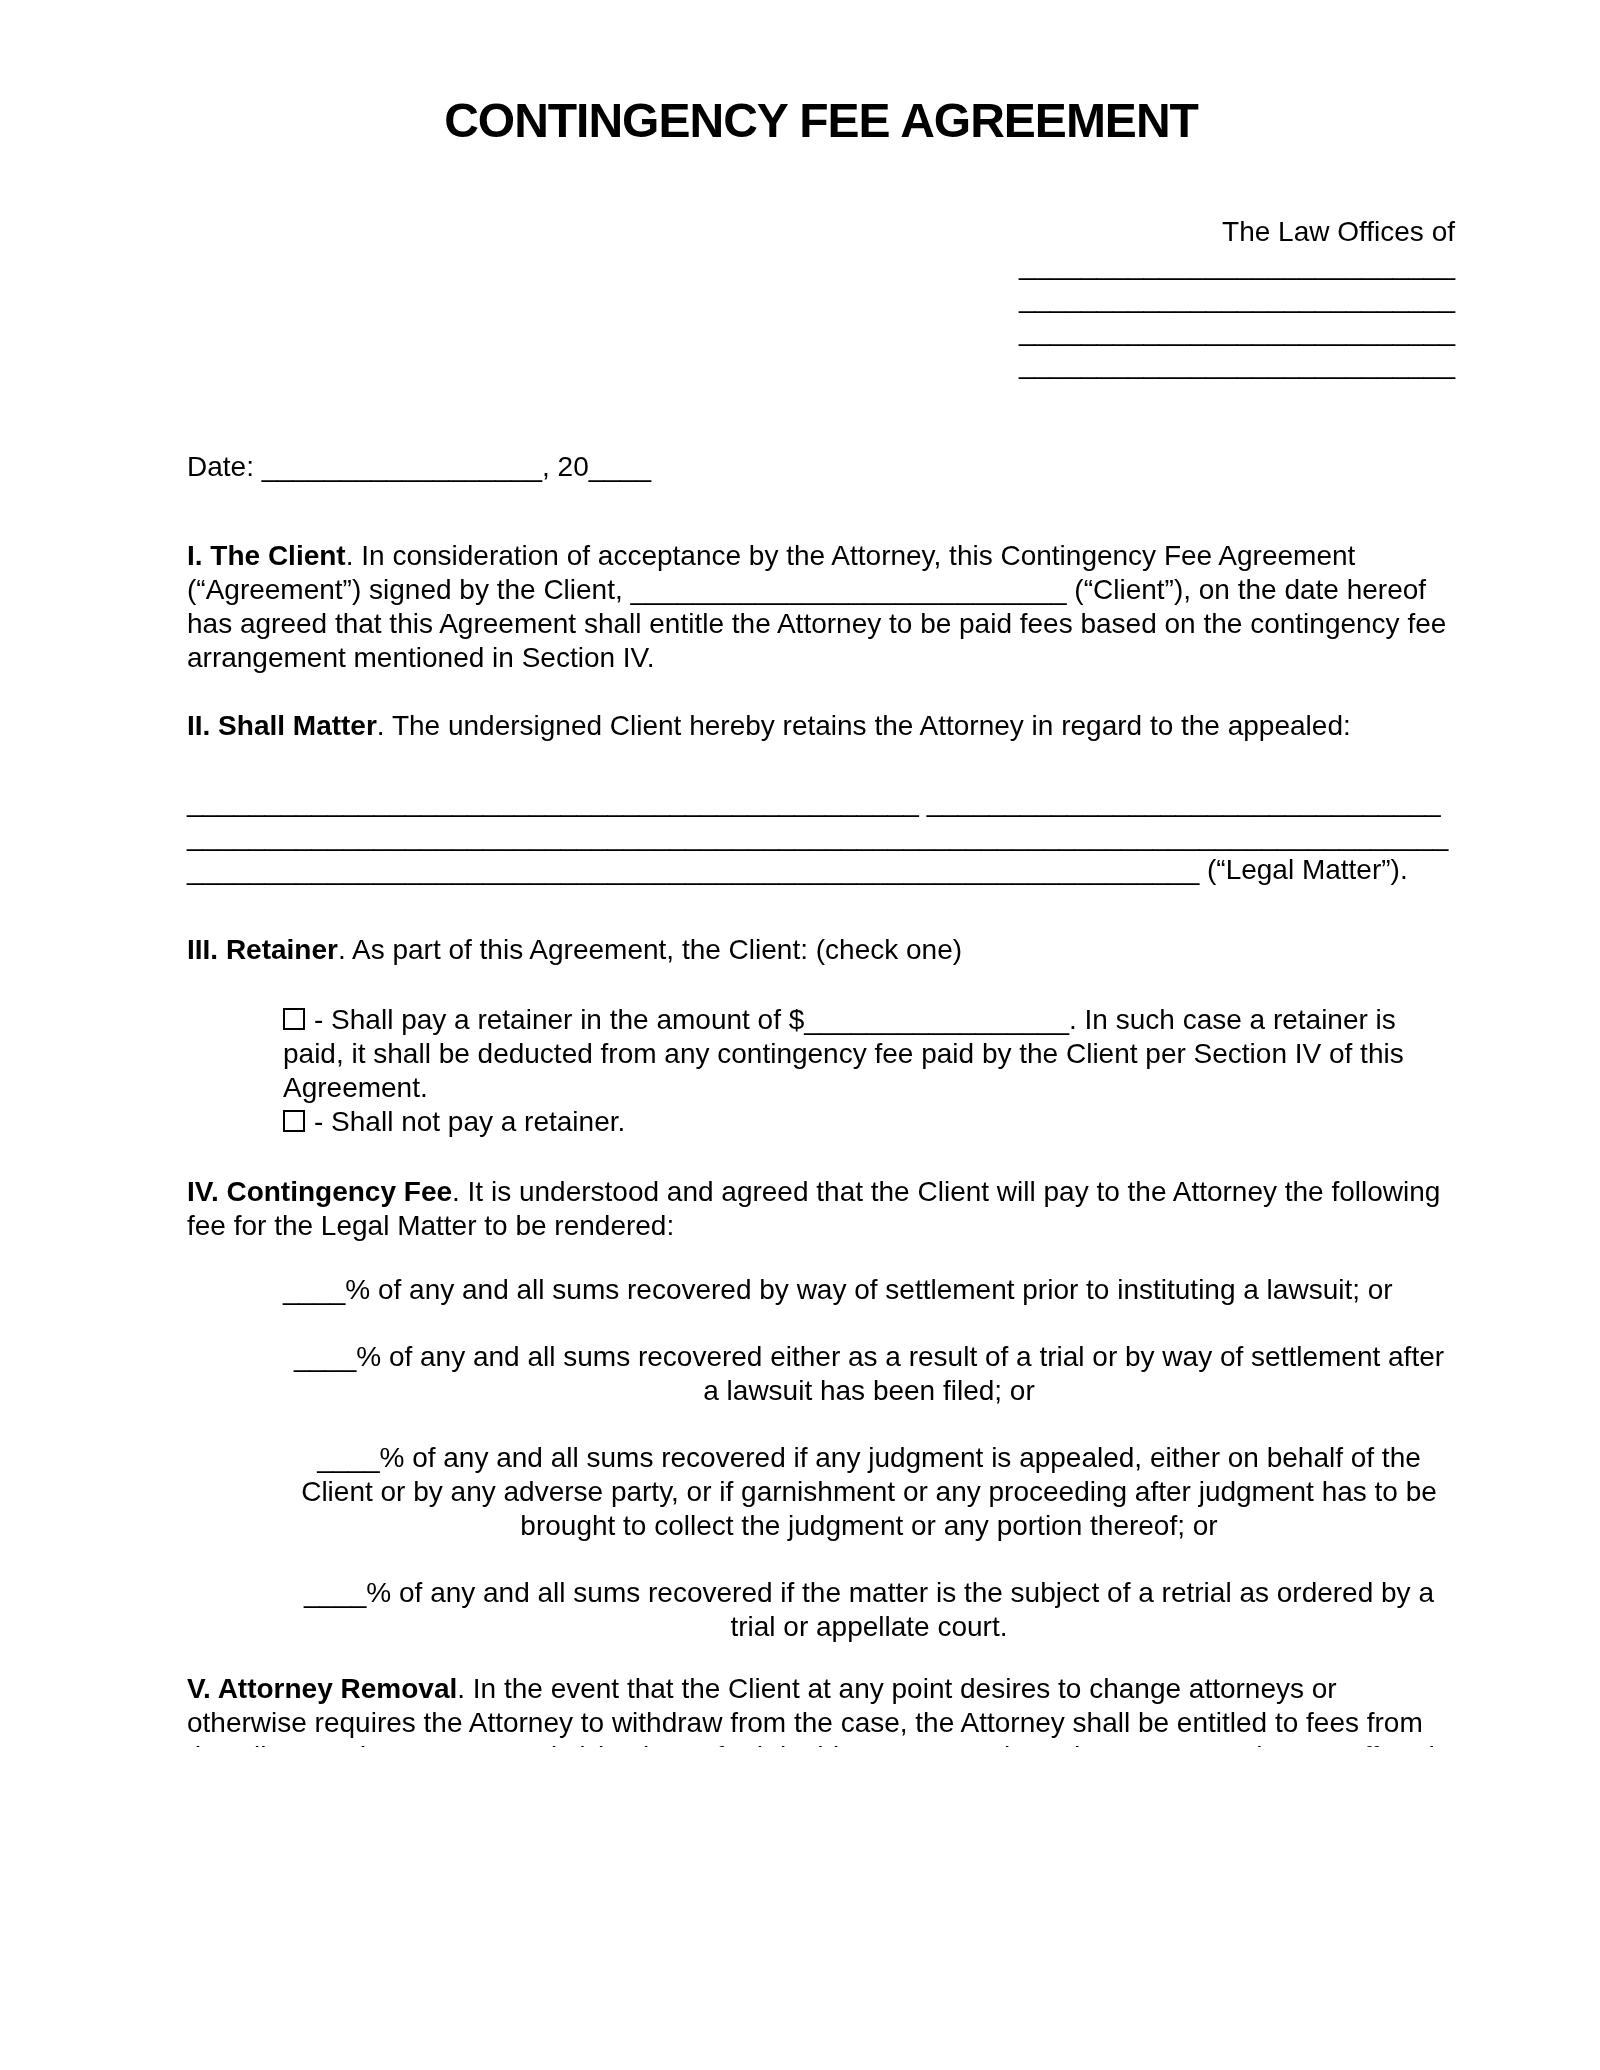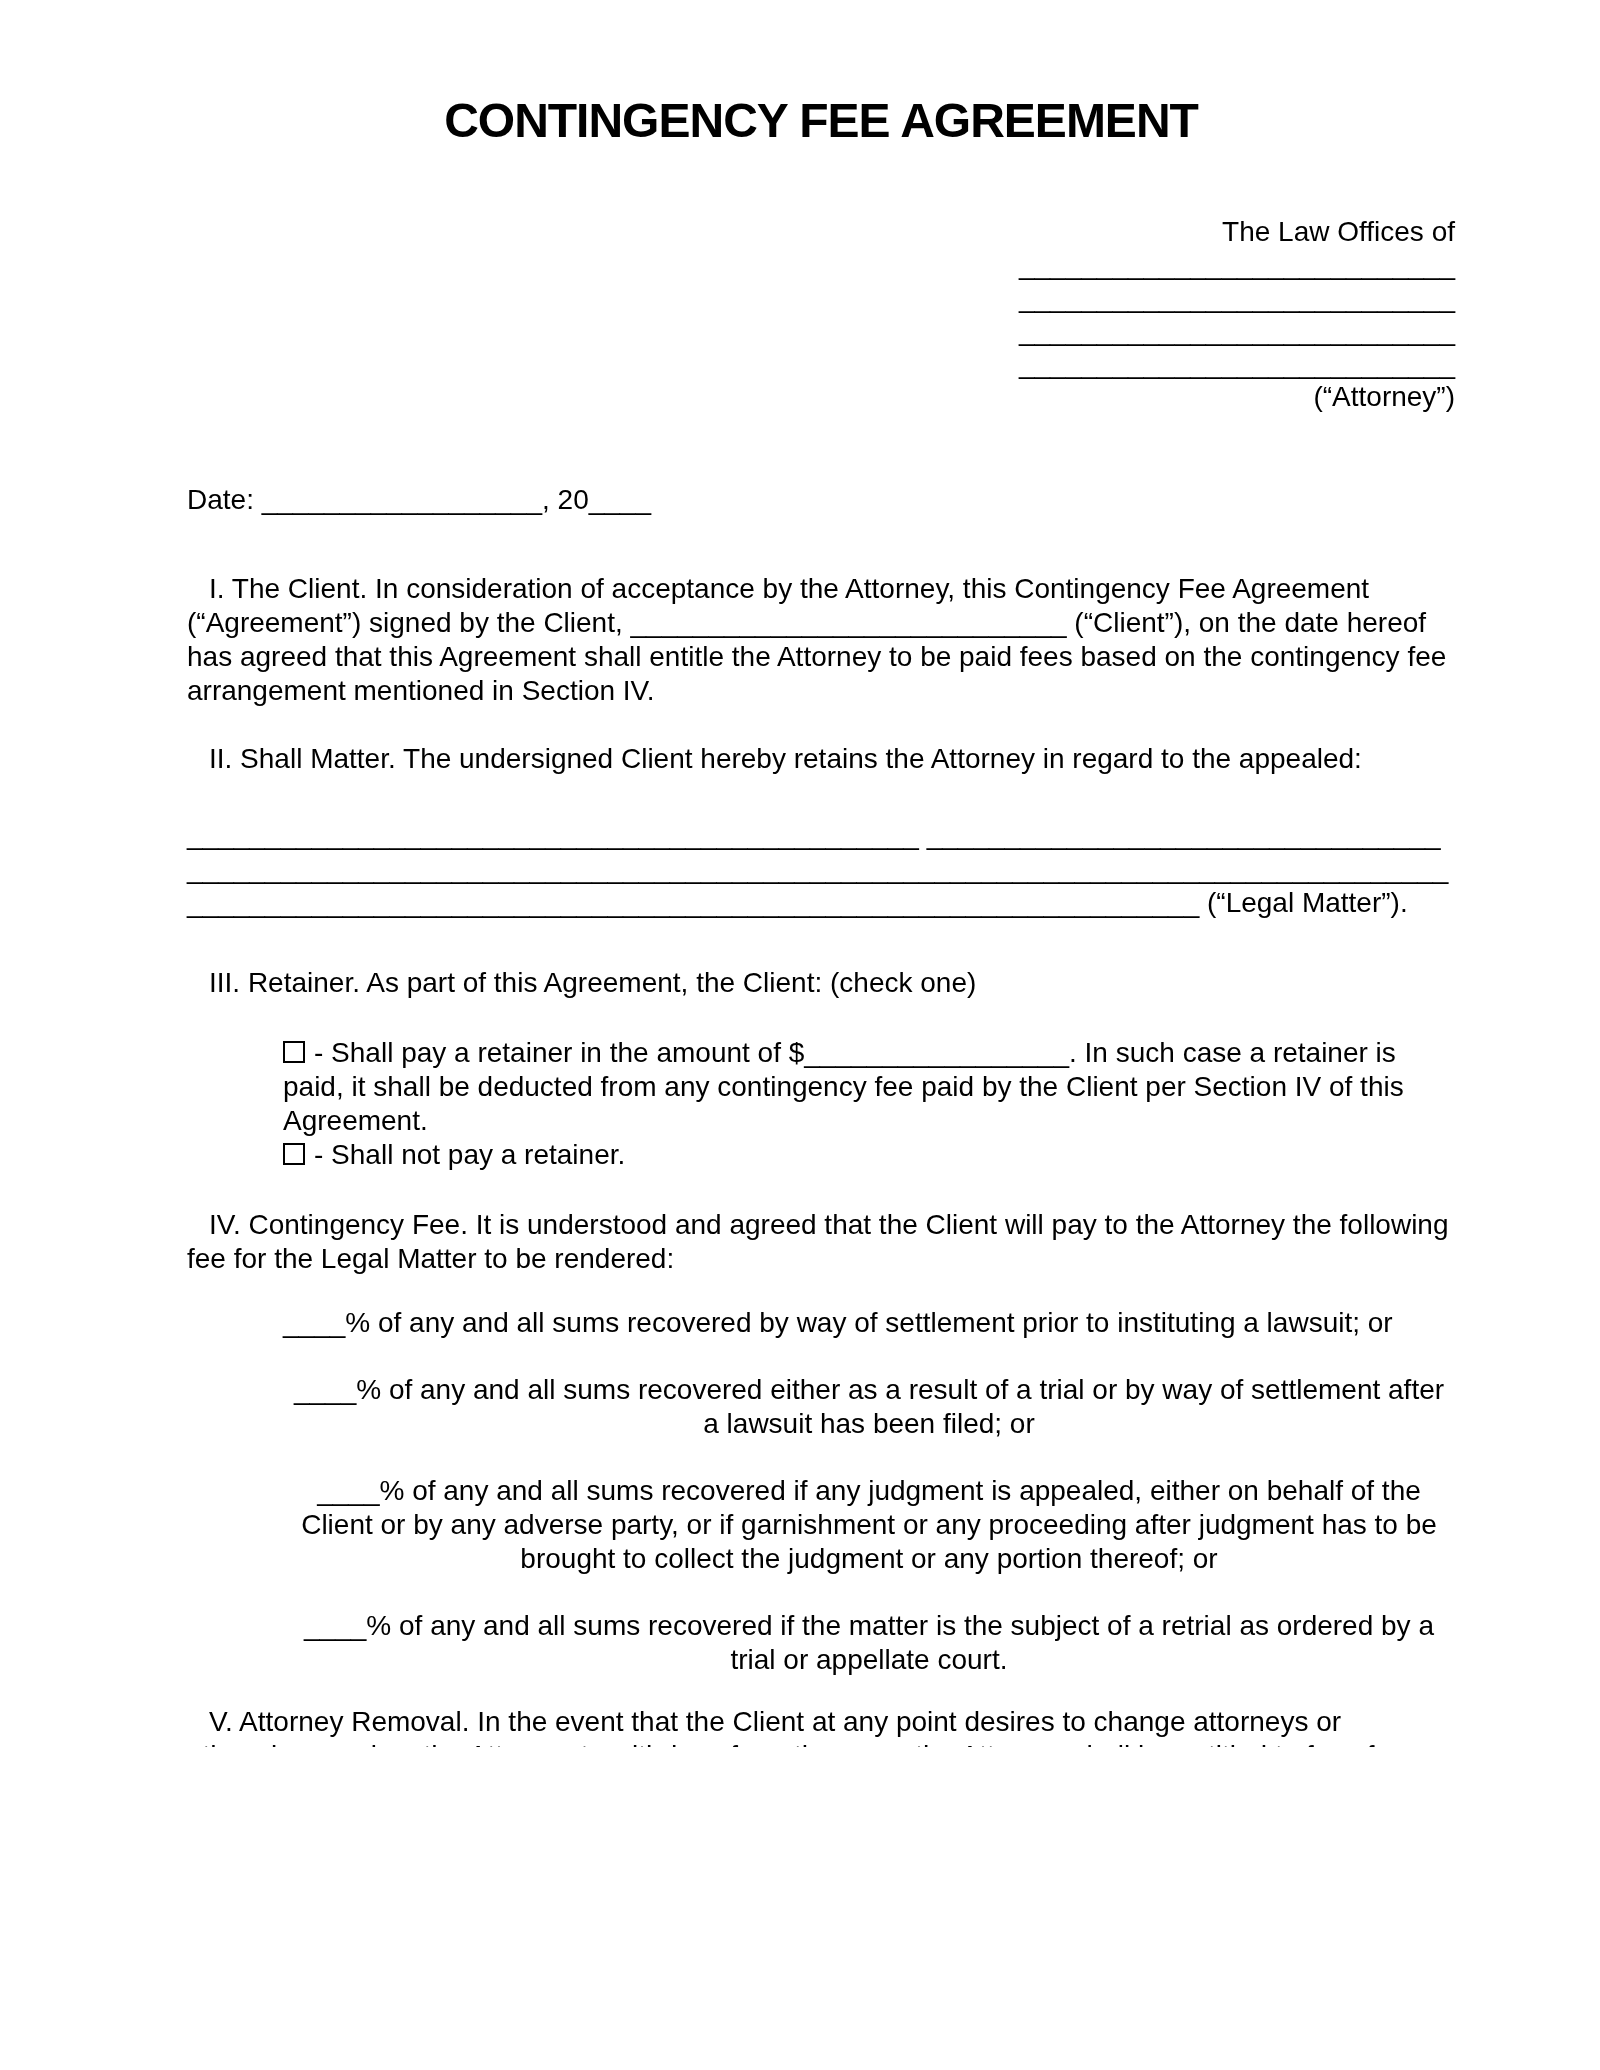--- a/index.html
+++ b/index.html
@@ -30,21 +30,21 @@
   .para { margin-top: 34px; }
   .sec1 { margin-top: 55px; }
   .blanks { margin-top: 42px; line-height: 34px; }
   .sec3 { margin-top: 46px; }
   .indent { margin-left: 96px; }
   .options { margin-top: 36px; }
   .sec4 { margin-top: 36px; }
   .fee-item-first { margin-top: 30px; }
   .fee-item { margin-top: 33px; text-align: center; }
   .sec5 { margin-top: 28px; }
-  .b { font-weight: 400; margin-left: 22px; }
+  .b { font-weight: 700; }
   .cbox {
     display: inline-block;
     width: 18px;
     height: 18px;
     border: 2px solid #000;
     margin-right: 9px;
     transform: translateY(1px);
   }
   .footer-logo { position: absolute; left: 197px; top: 1928px; }
   .page-num { position: absolute; right: 143px; top: 1941px; font-size: 23px; }
@@ -55,21 +55,20 @@
 <div class="page">
 
   <h1 class="title">CONTINGENCY FEE AGREEMENT</h1>
 
   <div class="center-block">
     <div>The Law Offices of</div>
     <div>____________________________</div>
     <div>____________________________</div>
     <div>____________________________</div>
     <div>____________________________</div>
-    <div>(“Attorney”)</div>
   </div>
 
   <div class="date-line">Date: __________________, 20____</div>
 
   <div class="para sec1">
     <span class="b">I. The Client</span><span>. In consideration of acceptance by the Attorney, this Contingency Fee Agreement (“Agreement”) signed by the Client, ____________________________ (“Client”), on the date hereof has agreed that this Agreement shall entitle the Attorney to be paid fees based on the contingency fee arrangement mentioned in Section IV.</span>
   </div>
 
   <div class="para">
     <span class="b">II. Shall Matter</span><span>. The undersigned Client hereby retains the Attorney in regard to the appealed:</span>

